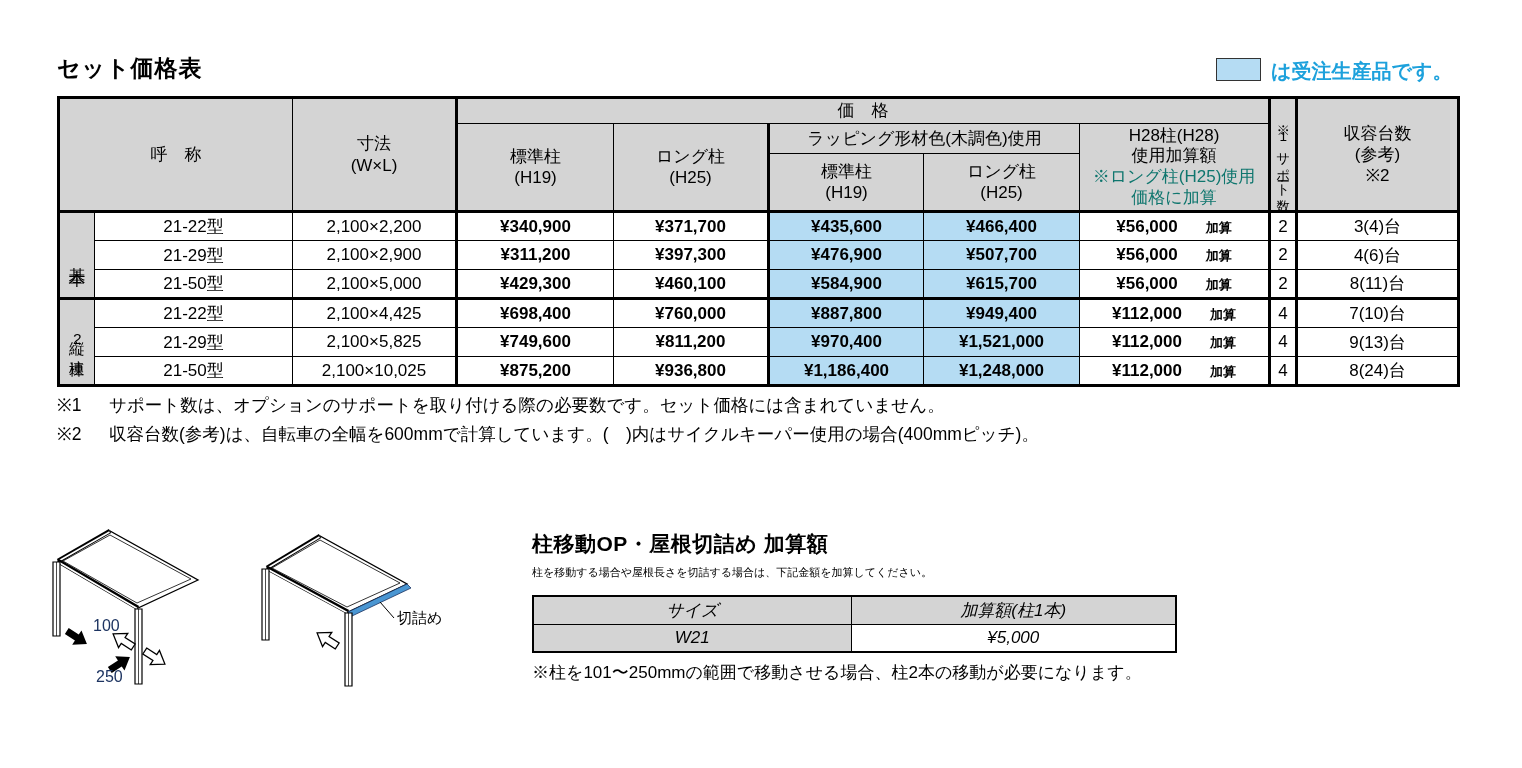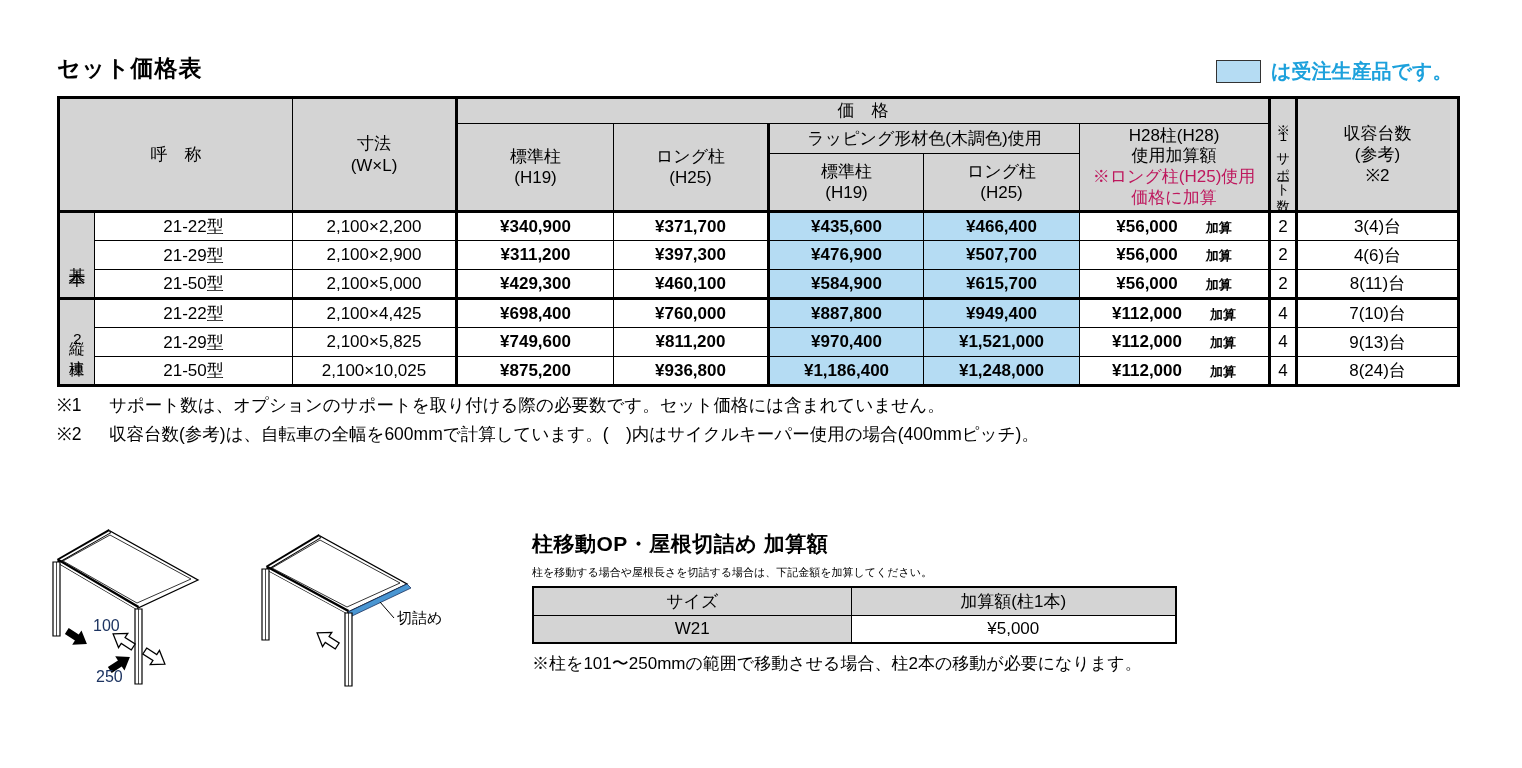--- a/index.html
+++ b/index.html
@@ -1,61 +1,61 @@
 <!DOCTYPE html>
 <html><head>
 <meta charset="utf-8">
 <style>
   * { margin:0; padding:0; box-sizing:border-box; }
   html,body { background:#fff; }
   body { width:1522px; height:768px; font-family:"Liberation Sans", sans-serif; color:#000; position:relative; overflow:hidden; }
 
   .page-title { position:absolute; left:57px; top:53px; font-size:23px; font-weight:700; letter-spacing:1px; }
 
-  .legend { position:absolute; left:1216px; top:58px; display:flex; align-items:center; gap:10px; }
+  .legend { position:absolute; left:1216px; top:58px; display:flex; align-items:flex-start; gap:10px; }
   .legend-swatch { width:45px; height:23px; background:#b5dcf3; border:1px solid #333; }
   .legend-text { color:#1da1dc; font-size:20px; font-weight:700; }
 
   
   .tbl-wrap { position:absolute; left:57px; top:96px; }
   table.price { border-collapse:collapse; table-layout:fixed; width:1400px; border:3px solid #000; }
   table.price td { border:1.5px solid #000; vertical-align:middle; text-align:center; font-size:17px; padding:0; overflow:hidden; }
   .th { background:#d4d4d4; line-height:1.25; }
   .blue { background:#b5dcf3; }
   .l3 { border-left:3px solid #000 !important; }
   .tt3 td { border-top:3px solid #000 !important; }
   tr.h1 { height:26px; } tr.h2 { height:30px; } tr.h3 { height:58px; }
   tr.body { height:29px; }
   td.num { font-size:18px; }
   td.pr { text-align:right; padding-right:8px; font-weight:700; font-size:19px; }
   td.addp { text-align:right; padding-right:6px; font-weight:700; font-size:19px; }
   td.addp .sfx { font-size:13px; font-weight:700;margin-left:28px; }
   td.cap { text-align:right; padding-right:14px; font-size:18px; }
-  .red { color:#be185d; }
+  .red { color:#0f766e; }
   .h28cell { line-height:1.22; font-size:16.5px; }
   td.vcell span.v { display:inline-block; writing-mode:vertical-rl; text-orientation:upright; line-height:1; }
   .v-grp1 { font-size:17px; letter-spacing:3px; }
   .v-grp2 { font-size:15.5px; letter-spacing:1px; }
   .v-sup  { font-size:13.5px; letter-spacing:0; }
 
   
   .fnotes { position:absolute; left:57px; top:394px; font-size:17.5px; }
   .fnote { display:flex; margin-bottom:6px; line-height:1.3; }
   .fnote .mk { width:52px; flex:none; }
 
   
   .diag { position:absolute; }
   .d1 { left:45px; top:518px; }
   .d2 { left:252px; top:518px; }
 
   
   .addon { position:absolute; left:532px; top:530px; width:680px; }
   .addon-h { font-size:21px; font-weight:700; letter-spacing:0.5px; }
   .addon-d { font-size:11px; margin-top:7px; }
-  table.mini { border-collapse:collapse; table-layout:fixed; width:643px; border:2.5px solid #000; margin-top:6px; }
+  table.mini { border-collapse:collapse; table-layout:fixed; width:643px; border:2.5px solid #000; margin-top:15px;font-style:italic; }
   table.mini td { border:1.5px solid #000; text-align:center; vertical-align:middle; font-size:17px; height:28px; }
   .addon-notes { margin-top:8px; font-size:17px; line-height:1.38; }
 </style>
 </head>
 <body>
 
 <div class="page-title">セット価格表</div>
 
 <div class="legend">
   <div class="legend-swatch"></div>

